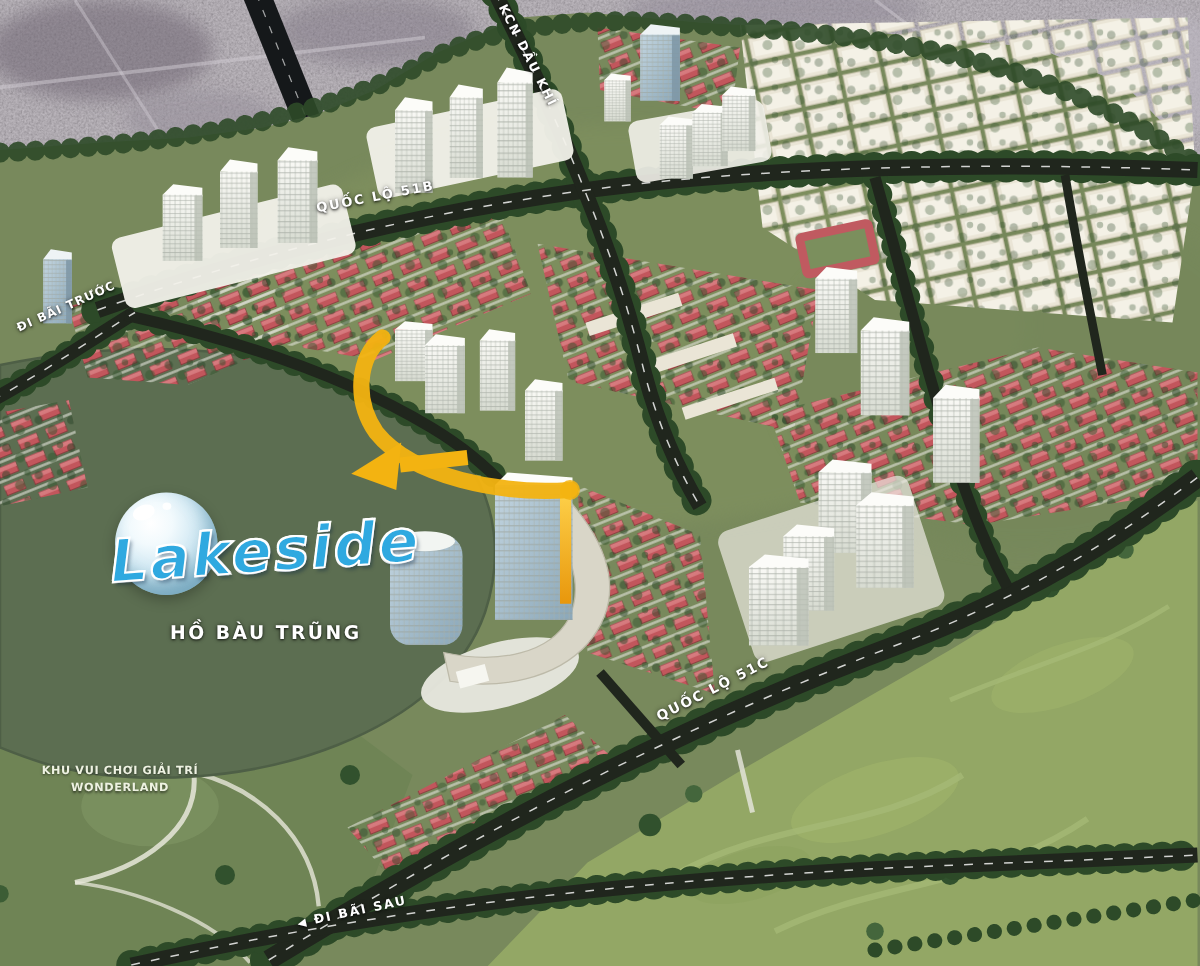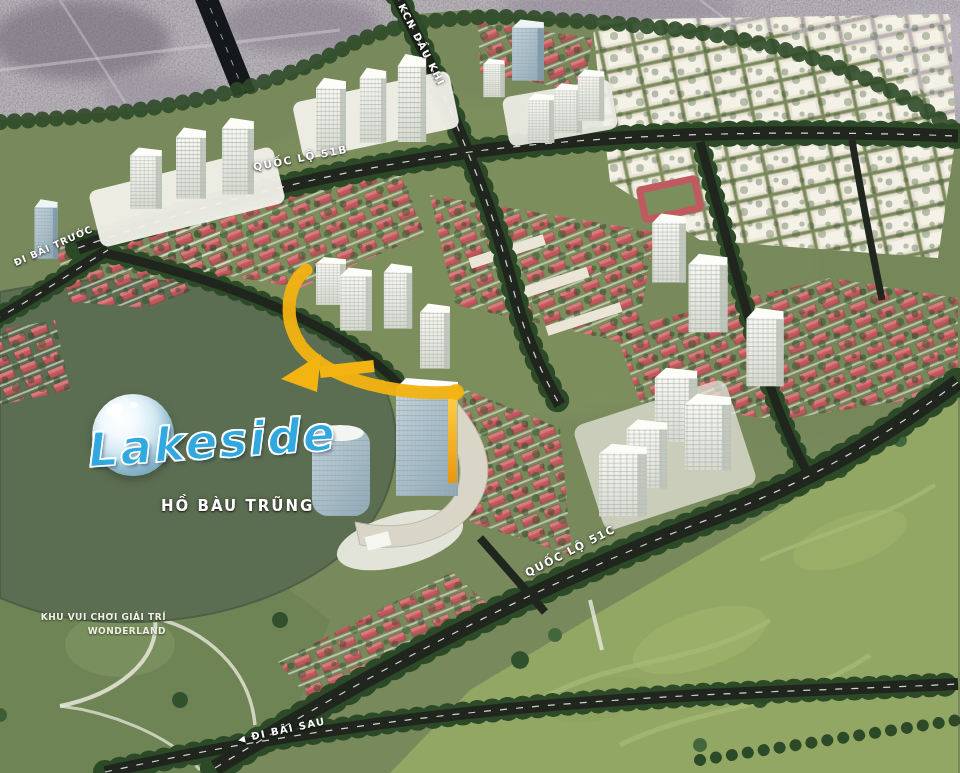--- a/index.html
+++ b/index.html
@@ -8,22 +8,22 @@
   #stage svg{position:absolute;left:0;top:0;}
   .lbl{position:absolute;color:#fff;font-weight:bold;white-space:nowrap;
        text-shadow:0 1px 2px rgba(0,0,0,.75),0 0 4px rgba(0,0,0,.4);}
   .road-lbl{font-size:10.5px;letter-spacing:1.5px;}
   #lbl-51b{left:252px;top:161px;transform:rotate(-11deg);transform-origin:0 0;}
   #lbl-daukhi{left:406px;top:2px;transform:rotate(63deg);transform-origin:0 0;font-size:10px;}
   #lbl-51c{left:523px;top:568px;transform:rotate(-27deg);transform-origin:0 0;font-size:11px;}
   #lbl-baisau{left:237px;top:734px;transform:rotate(-12deg);transform-origin:0 0;font-size:10px;}
   #lbl-baisau .arr{margin-right:5px;font-size:9px;}
   #lbl-baitruoc{left:12px;top:258px;transform:rotate(-24deg);transform-origin:0 0;font-size:9.5px;letter-spacing:1px;}
-  #lbl-lake{left:136px;top:497px;font-size:15px;letter-spacing:2px;margin-left:25px;}
-  .area-lbl{position:absolute;text-align:right;color:#eef2e2;font-weight:bold;
+  #lbl-lake{left:136px;top:497px;font-size:15px;letter-spacing:2px;}
+  .area-lbl{position:absolute;text-align:center;color:#eef2e2;font-weight:bold;
             text-shadow:0 1px 2px rgba(0,0,0,.55);line-height:1.6;}
   #lbl-wonderland{left:26px;top:610px;width:140px;font-size:9px;letter-spacing:.5px;}
   #lbl-golf{left:634px;top:650px;width:120px;font-size:9.5px;letter-spacing:.5px;}
   #logo{position:absolute;left:86px;top:388px;width:230px;height:110px;}
   #logo .bubble{position:absolute;left:6px;top:6px;width:82px;height:82px;border-radius:50%;
      background:radial-gradient(circle at 35% 30%,#ffffff 0%,#f2fafd 22%,#d4eaf4 45%,#a9d2e3 72%,#8cc0d6 100%);
      box-shadow:inset -6px -10px 14px rgba(90,140,165,.55),0 4px 10px rgba(0,0,0,.25);}
   #logo .hl1{position:absolute;left:20px;top:16px;width:18px;height:12px;border-radius:50%;
      background:#fff;opacity:.95;transform:rotate(-20deg);}
   #logo .hl2{position:absolute;left:44px;top:14px;width:7px;height:6px;border-radius:50%;background:#fff;opacity:.9;}

